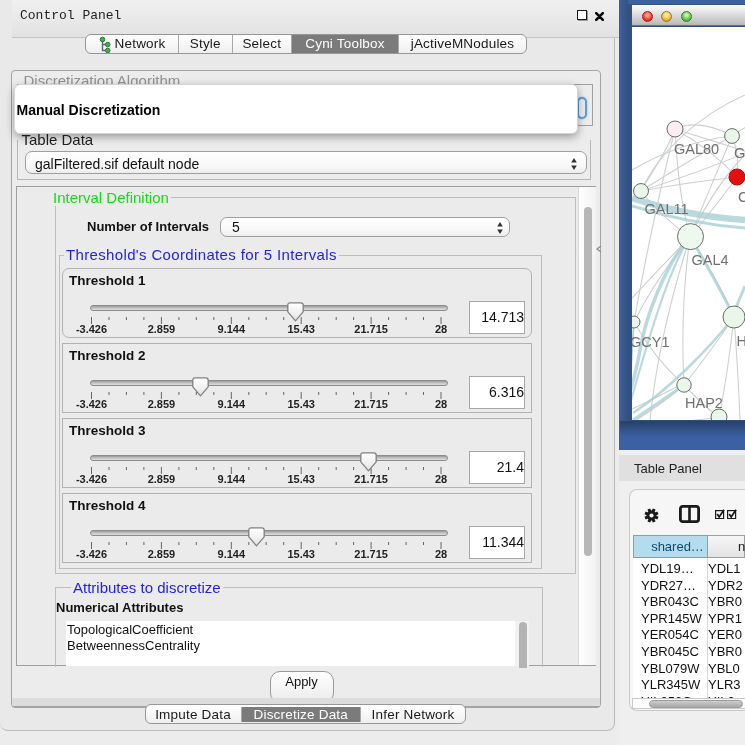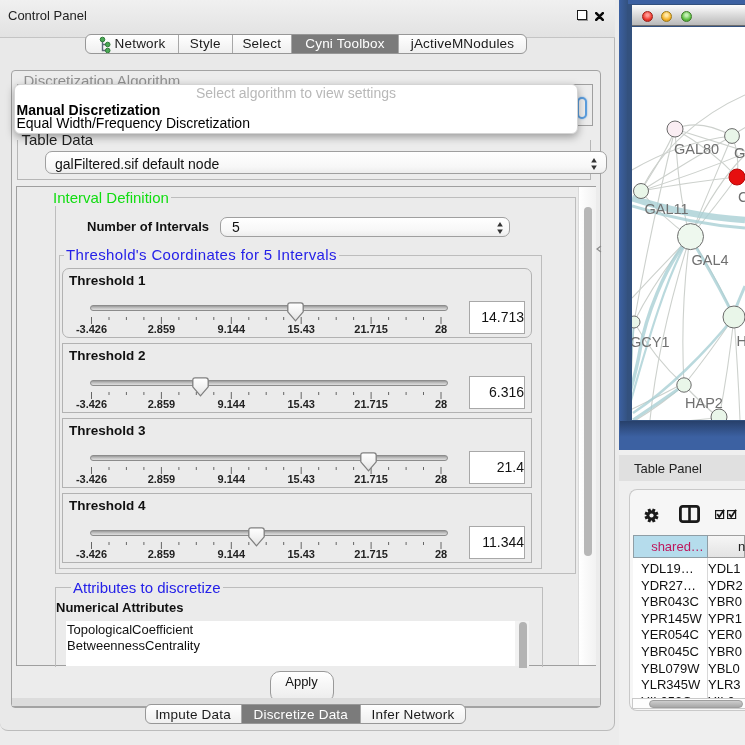--- a/index.html
+++ b/index.html
@@ -1,45 +1,45 @@
 <!DOCTYPE html>
 <html><head>
 <meta charset="utf-8">
 <style>
 *{margin:0;padding:0;box-sizing:border-box;}
 html,body{width:745px;height:745px;overflow:hidden;background:#ececec;}
 body{font-family:"Liberation Sans",sans-serif;position:relative;}
 .abs{position:absolute;}
 
 #win{left:0;top:0;width:615px;height:731px;background:#e9e9e9;border-right:1px solid #b7b7b7;border-bottom:1px solid #bcbcbc;border-radius:0 0 8px 8px;}
-#titlebar{left:0;top:0;width:615px;height:38px;background:linear-gradient(#f0f0f0,#e2e2e2);border-bottom:1px solid #c4c4c4;}
+#titlebar{left:12px;top:0;width:615px;height:38px;background:linear-gradient(#f0f0f0,#e2e2e2);border-bottom:1px solid #c4c4c4;font-family:Liberation Mono, monospace;}
 #titlebar .t{left:8px;top:8px;font-size:13px;color:#222;}
 .flo{left:577px;top:10px;width:10px;height:10px;border:1.5px solid #1a1a1a;background:#fff;box-shadow:1px 1px 0 #9a9a9a;}
 
 .seg{display:flex;border:1px solid #979797;border-radius:6px;overflow:hidden;background:linear-gradient(#ffffff,#efefef);}
 .seg .s{font-size:13.5px;letter-spacing:0.2px;color:#1a1a1a;text-align:center;border-left:1px solid #a8a8a8;display:flex;align-items:center;justify-content:center;white-space:nowrap;}
 .seg .s:first-child{border-left:none;}
 .seg .sel{background:#7b7b7b;color:#fff;}
 #toptabs{left:85px;top:33.5px;height:20px;}
-#bottabs{left:144.5px;top:704px;height:20px;}
+#bottabs{left:144.5px;top:704px;height:20px;align-items:center;}
 
 #content{left:11px;top:70px;width:590px;height:638px;background:#ececec;border:1px solid #a3a3a3;border-radius:4px;}
 
 #dalabel{left:23.5px;top:72px;font-size:15px;color:#919191;}
 #combostub{left:576.5px;top:97px;width:10px;height:22px;border:2.5px solid #5b9ddd;border-radius:5px;background:#ededed;box-shadow:0 0 2px #7db3e8;}
 
 #popup{left:14px;top:83.5px;width:564px;height:50px;background:#fff;border:1px solid #d4d4d4;border-radius:6px;box-shadow:0 3px 9px rgba(0,0,0,0.35);}
 #popup .i1{left:0;top:0;width:100%;text-align:center;font-size:14px;color:#b8b8b8;}
 #popup .i2{left:1.5px;top:17px;font-size:14px;font-weight:bold;color:#000;}
 #popup .i3{left:1.5px;top:30.5px;font-size:14px;color:#000;}
 
 #tdgrp{left:17px;top:140px;width:574px;height:40px;border:1px solid #b6b6b6;border-top:none;}
 #tdlabel{left:19.5px;top:130.5px;font-size:15px;color:#222;background:#ececec;padding:0 2px;}
 .combo{background:linear-gradient(#ffffff,#f7f7f7 70%,#ededed);border:1px solid #9f9f9f;border-radius:7px;}
-#tdcombo{left:25px;top:151px;width:562px;height:23px;margin-left:20px;}
+#tdcombo{left:25px;top:151px;width:562px;height:23px;}
 #tdcombo .tx{left:9px;top:4px;font-size:14px;color:#111;}
 
 #scrollpane{left:16px;top:186px;width:580px;height:480px;border:1px solid #9f9f9f;background:#ebebeb;}
 #vsb{left:577.5px;top:187px;width:18px;height:478px;background:linear-gradient(90deg,#ffffff,#f2f2f2);border-left:1px solid #dadada;}
 #vsb .th{left:5px;top:20px;width:8px;height:349px;background:#b7b7b7;border-radius:4px;}
 
 #idgrp{left:54.5px;top:197px;width:521px;height:377px;border:1px solid #bdbdbd;}
 #idtitle{left:51px;top:188.5px;font-size:15px;color:#11dd11;background:#ebebeb;padding:0 2px;}
 #nilabel{left:87px;top:219px;font-size:13px;font-weight:bold;color:#111;}
 #nispin{left:220px;top:216.5px;width:290px;height:20px;}
@@ -71,21 +71,21 @@
 #deskshadow{left:619px;top:0;width:9px;height:437px;background:linear-gradient(90deg,#3c61a2,#33517e);}
 #netframe{left:627px;top:4px;width:118px;height:427px;background:#33517e;}
 #nettitle{left:632px;top:5px;width:113px;height:21px;background:linear-gradient(#fdfdfd,#b9b9b9);border-bottom:1px solid #6e6e6e;}
 .light{position:absolute;top:5.5px;width:11px;height:11px;border-radius:50%;}
 #canvas{left:632px;top:27px;width:113px;height:393px;background:#fff;overflow:hidden;}
 
 #tpband{left:619px;top:455px;width:126px;height:26px;background:#e0e0e0;}
 #tpband .t{left:15px;top:6px;font-size:13px;color:#222;}
 #tparea{left:619px;top:450px;width:126px;height:295px;background:#efefef;}
 #tppanel{left:629px;top:489px;width:116px;height:222px;background:#f6f6f6;border:1px solid #c9c9c9;border-radius:8px 0 0 8px;border-right:none;}
-#thead1{left:633px;top:535px;width:75px;height:23px;background:#b5dcec;border:1px solid #8f9ea6;font-size:13px;color:#be185d;text-align:center;padding-left:14px;line-height:21px;}
+#thead1{left:633px;top:535px;width:75px;height:23px;background:#b5dcec;border:1px solid #8f9ea6;font-size:13px;color:#0c4a6e;text-align:center;padding-left:14px;line-height:21px;}
 #thead2{left:708px;top:535px;width:37px;height:23px;background:linear-gradient(#f6f6f6,#e3e3e3);border:1px solid #9f9f9f;border-left:none;font-size:13px;color:#222;padding-left:30px;line-height:21px;}
 #tbody{left:633px;top:558px;width:112px;height:140px;background:#fff;font-size:13px;color:#111;overflow:hidden;padding-top:3px;}
 #tbody .r{height:16.6px;line-height:16.6px;white-space:nowrap;}
 #tbody .c1{display:inline-block;width:75px;padding-left:8px;}
 #hsb{left:632px;top:698px;width:113px;height:11px;background:#fdfdfd;border:1px solid #c9c9c9;border-right:none;}
 #hsb .th{left:16px;top:0.5px;width:94px;height:8px;background:linear-gradient(#cdcdcd,#a8a8a8);border-radius:4px;border:1px solid #9e9e9e;position:absolute;}
 </style>
 </head>
 <body>
 
@@ -349,23 +349,21 @@
 <div class="abs" id="apply">Apply</div>
 <div class="abs" id="botstrip"></div>
 
 <div class="abs seg" id="bottabs">
   <div class="s" style="width:95px;">Impute Data</div>
   <div class="s sel" style="width:119.5px;">Discretize Data</div>
   <div class="s" style="width:105px;">Infer Network</div>
 </div>
 
 <div class="abs" id="popup">
-  <div class="abs i1">Select algorithm to view settings</div>
   <div class="abs i2">Manual Discretization</div>
-  <div class="abs i3">Equal Width/Frequency Discretization</div>
 </div>
 
 <svg class="abs" style="left:596px;top:245px;" width="6" height="8" viewBox="0 0 6 8">
     <path d="M5 1 L1 4 L5 7" fill="none" stroke="#8a8a8a" stroke-width="1.2"></path>
   </svg>
 <div class="abs" id="desk"></div>
 <div class="abs" id="deskshadow"></div>
 <div class="abs" id="netframe"></div>
 <div class="abs" style="left:620px;top:421px;width:125px;height:16px;background:linear-gradient(#27406a,#3c61a2);"></div>
 <div class="abs" id="nettitle">

